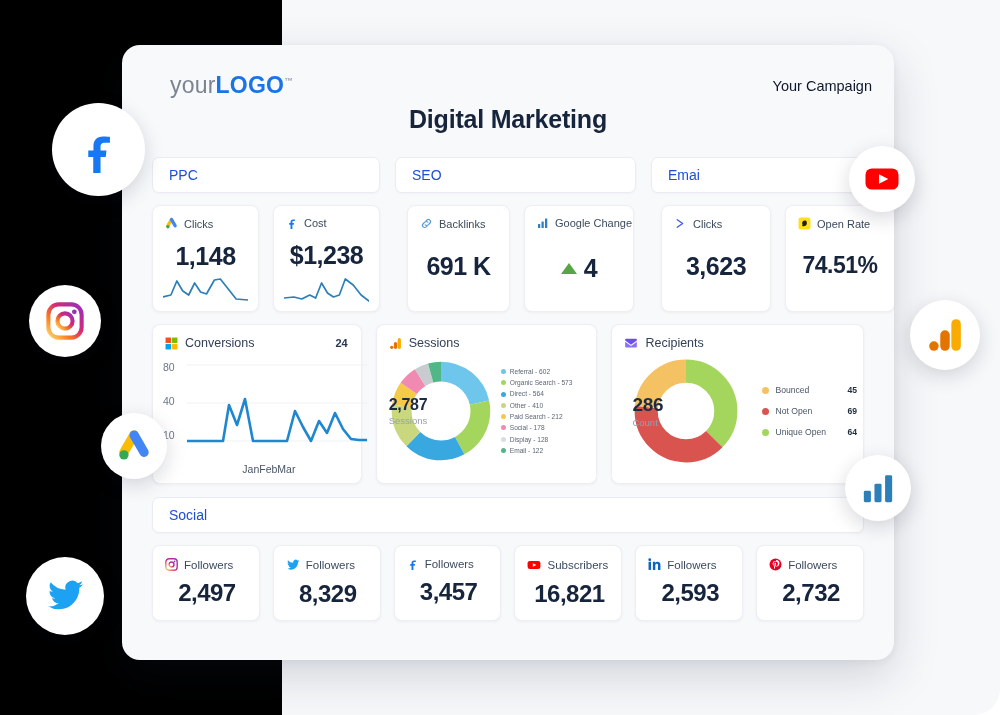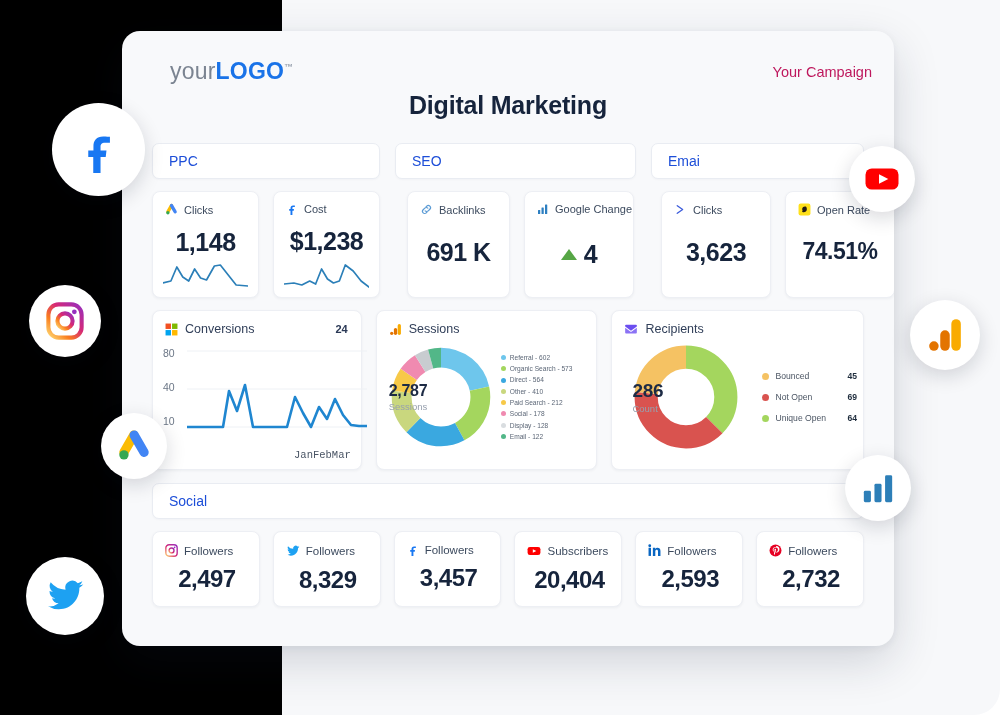--- a/index.html
+++ b/index.html
@@ -27,21 +27,21 @@
   .backdrop-panel {
     position: absolute; left: 282px; top: 0px;
     width: 718px; height: 715px;
     background: #f7f8fa;
     border-radius: 0 0 26px 0;
   }
 
   
   .dash {
     position: absolute;
-    left: 122px; top: 31px;
+    left: 122px; top: 45px;
     width: 772px; height: 615px;
     background: #f8f9fb;
     border-radius: 18px;
     box-shadow: 0 16px 46px rgba(23,35,60,0.17), 0 2px 8px rgba(23,35,60,0.06);
     overflow: hidden;
   }
 
   
   .dash-header {
     position: relative;
@@ -49,21 +49,21 @@
   }
   .logo {
     position: absolute; left: 48px; top: 27px;
     font-size: 23px; letter-spacing: 0.2px;
   }
   .logo .your { color: #7b8491; font-weight: 400; }
   .logo .lg   { color: #1a73e8; font-weight: 800; }
   .logo .tm   { color: #9aa3b0; font-size: 9px; vertical-align: super; font-weight: 700;}
   .campaign {
     position: absolute; right: 22px; top: 33px;
-    font-size: 14.5px; color: #be185d;
+    font-size: 14.5px; color: #0f172a;
   }
   .dash-title {
     position: absolute; left: 0; right: 0; top: 60px;
     text-align: center;
     font-size: 25px; font-weight: 700; color: #16243c;
     letter-spacing: -0.2px;
   }
 
   
   .section-row {
@@ -147,22 +147,22 @@
   .p-sess { width: 241px; height: 160px; }
   .p-recip{ flex: 1; height: 160px; }
 
   .ylabels {
     position: absolute; left: 10px; top: 36px;
     font-size: 10.5px; color: #6b7686;
   }
   .ylabels div { height: 34px; }
   .xlabels {
     position: absolute; left: 34px; right: 10px; bottom: 8px;
-    display: flex; justify-content: flex-end;
-    font-size: 10.5px; color: #4a5565; font-family: Liberation Mono, monospace;
+    display: flex; justify-content: center;
+    font-size: 10.5px; color: #4a5565;
   }
 
   .donut-wrap { display: flex; align-items: center; height: 122px; padding: 0 6px; }
   .donut { position: relative; }
   .donut-center {
     position: absolute; left: 0; right: 0; top: 50%;
     transform: translateY(-50%);
   }
   .donut-num { font-size: 16px; font-weight: 700; color: #1d2b45; letter-spacing: -0.3px; }
   .donut-num.big { font-size: 19px; }
@@ -543,21 +543,21 @@
       <div class="scard">
         <div class="kpi-head">
           <span>
             <svg class="icon-svg" width="14" height="14" viewBox="0 0 24 24">
               <rect x="1" y="5" width="22" height="14" rx="4" fill="#FF0000"></rect>
               <polygon points="10,9 16,12 10,15" fill="#ffffff"></polygon>
             </svg>
           </span>
           <span>Subscribers</span>
         </div>
-        <div class="kpi-val">20,404</div>
+        <div class="kpi-val">16,821</div>
       </div>
 
       <div class="scard">
         <div class="kpi-head">
           <span>
             <svg class="icon-svg" width="13" height="13" viewBox="0 0 24 24">
               <rect x="1" y="7" width="4.5" height="15" fill="#0A66C2"></rect>
               <circle cx="3.2" cy="3.2" r="2.6" fill="#0A66C2"></circle>
               <path d="M9 7h4.3v2.1a4.6 4.6 0 0 1 4.1-2.2c3.4 0 5.6 2.1 5.6 6V22h-4.5v-8c0-2-.8-3.2-2.5-3.2-1.5 0-2.5 1-2.5 3.2v8H9z" fill="#0A66C2"></path>
             </svg>

